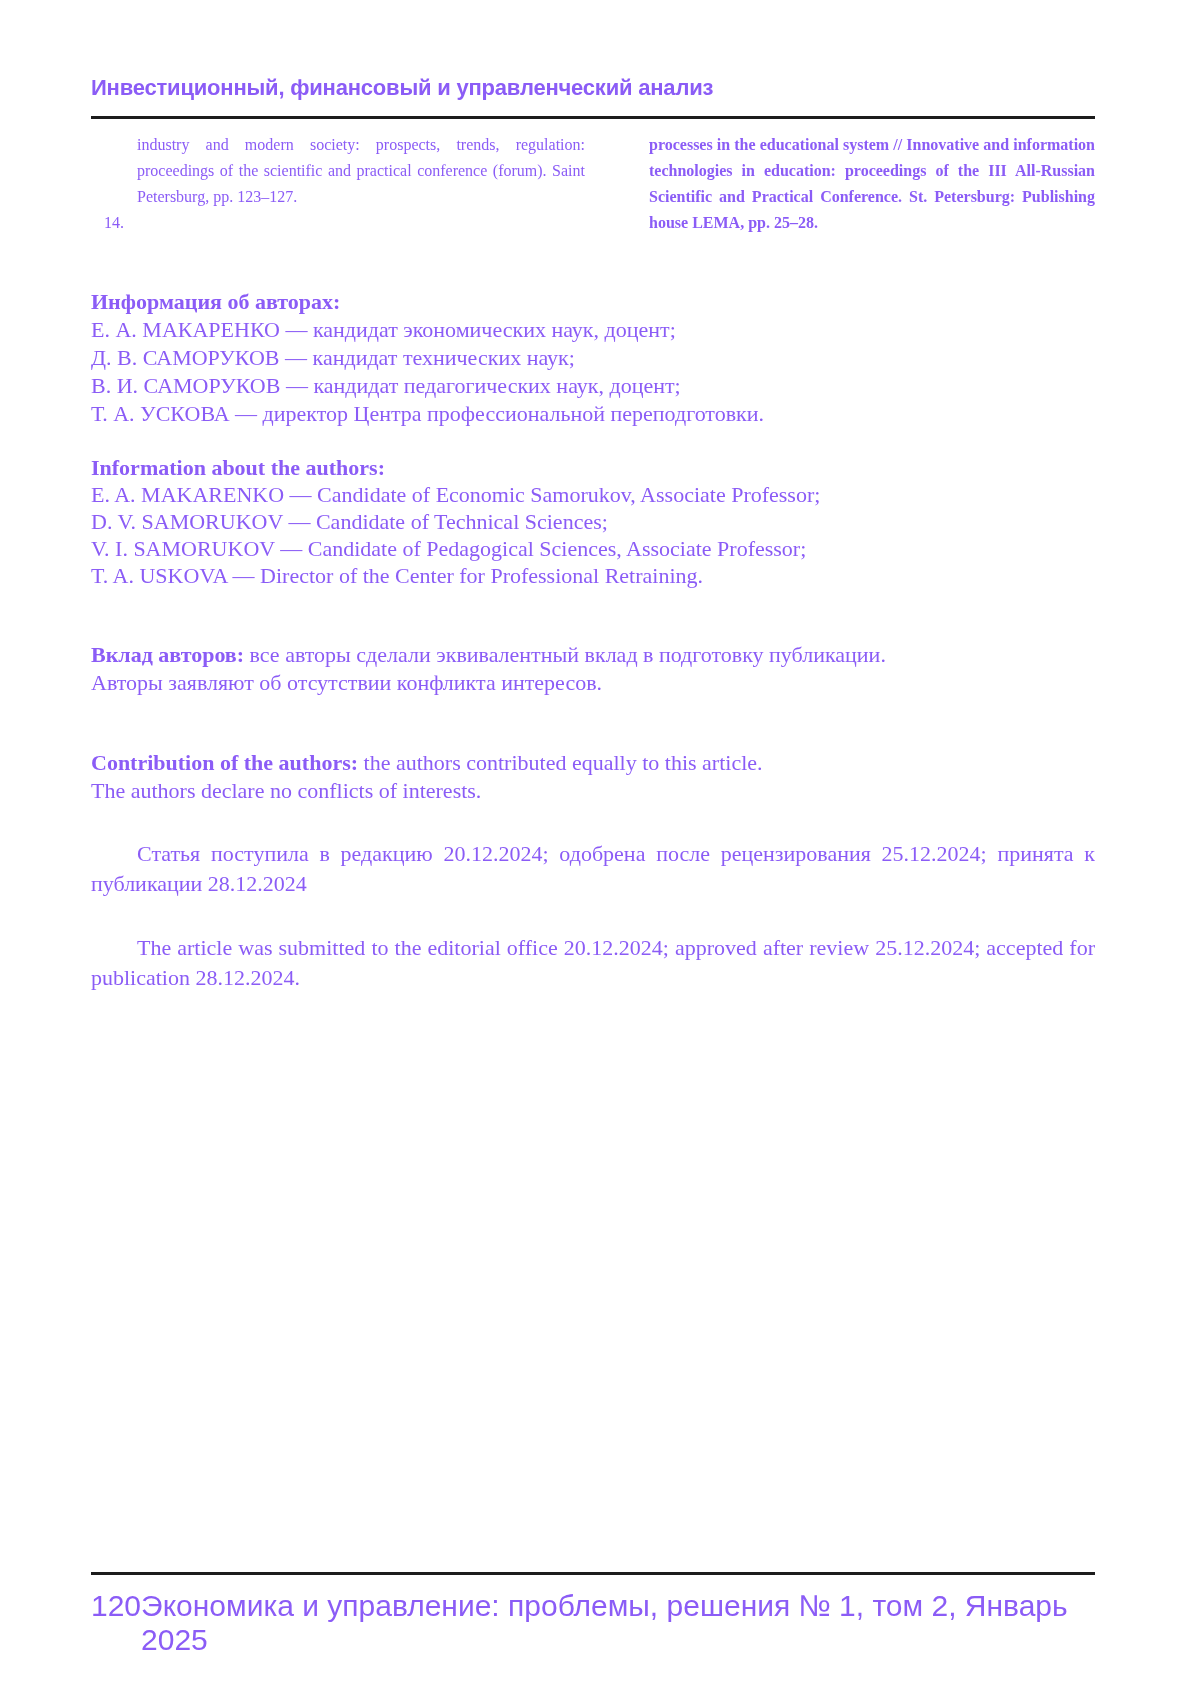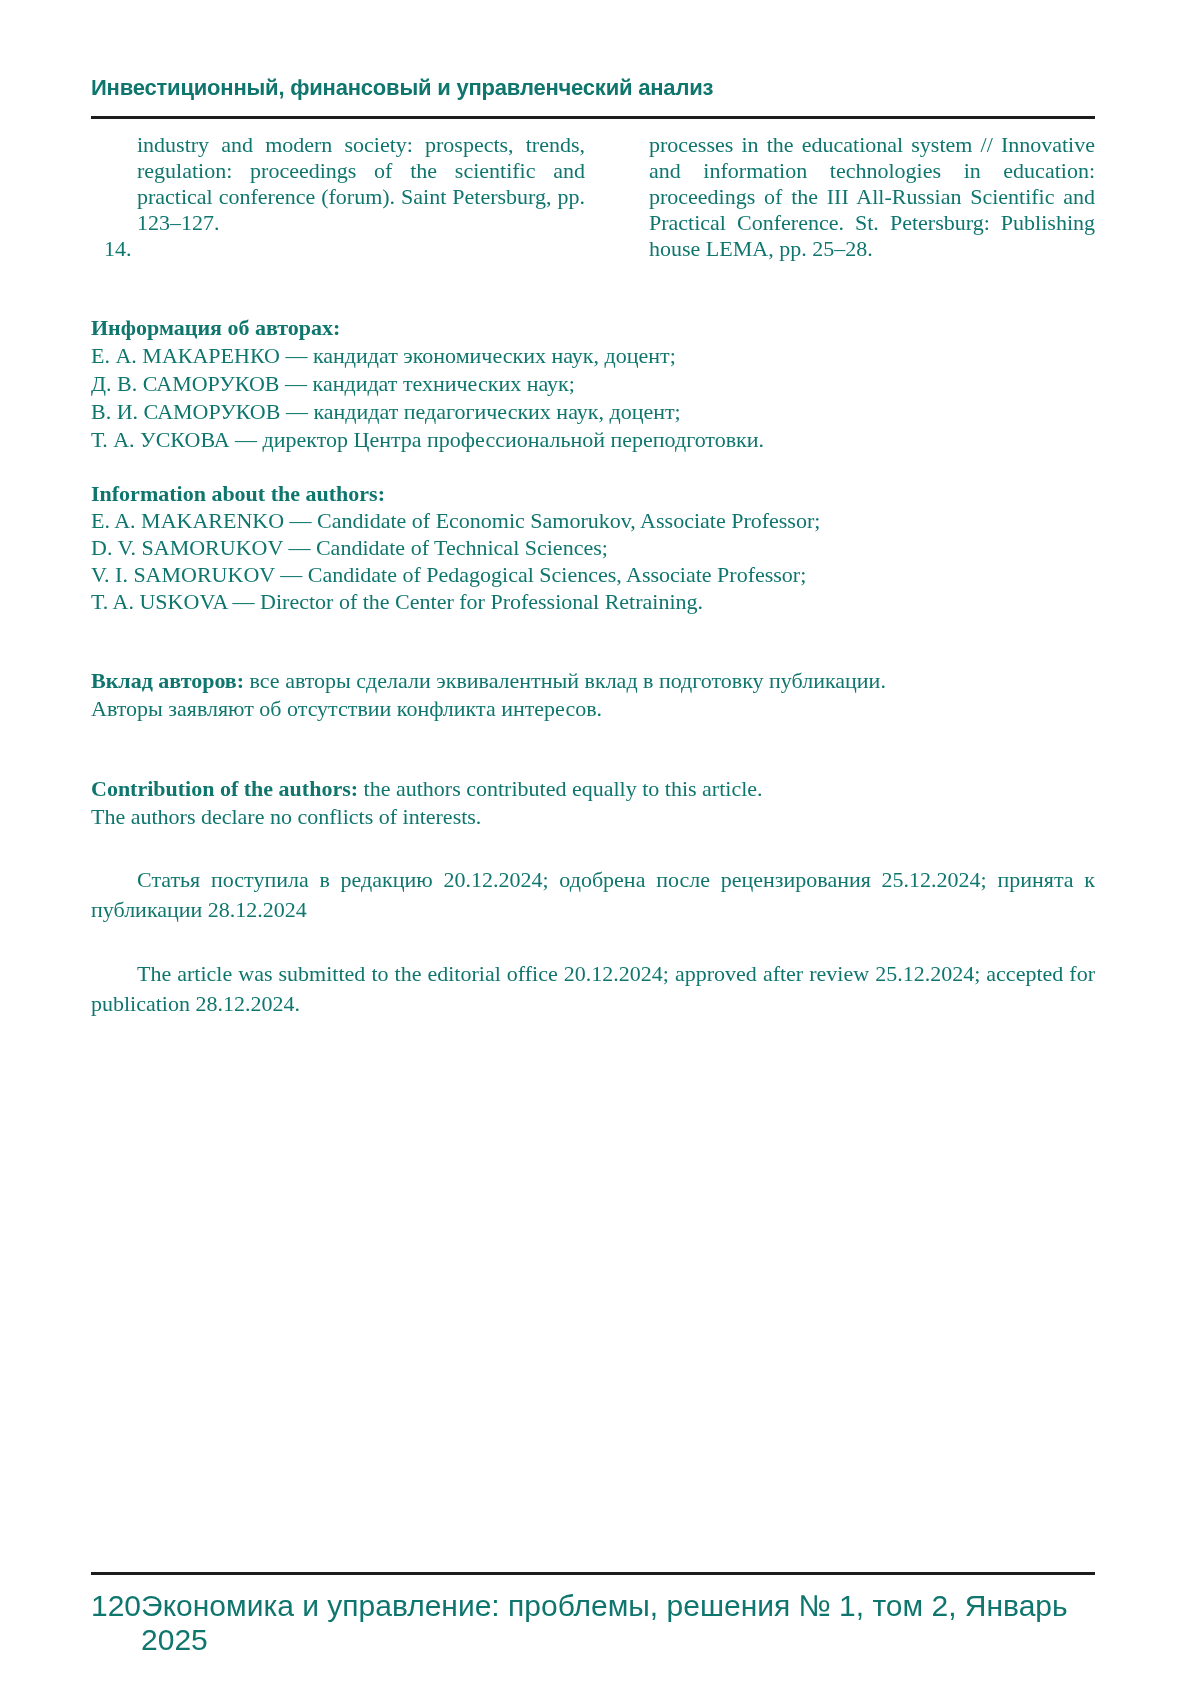--- a/index.html
+++ b/index.html
@@ -2,21 +2,21 @@
 <html><head>
 <meta charset="utf-8">
 <style>
   html, body { margin: 0; padding: 0; background: #e8e8e8; }
   .page {
     position: relative;
     width: 1200px;
     height: 1698px;
     margin: 0 auto;
     background: #ffffff;
-    color: #0f766e;
+    color: #8b5cf6;
     font-family: "Liberation Serif", serif;
     overflow: hidden;
   }
   .content {
     position: absolute;
     left: 91px;
     top: 76px;
     width: 1004px;
   }
   .running-head {
@@ -30,26 +30,26 @@
   .rule {
     border: 0;
     border-top: 3px solid #1c1c1c;
     margin: 0;
   }
   
   .refs {
     display: flex;
     gap: 18px;
     margin-top: 13px;
-    font-size: 22px;
+    font-size: 16px;
     line-height: 26px;
     text-align: justify;
   }
   .refs .col-left  { width: 494px; }
-  .refs .col-right { width: 492px; }
+  .refs .col-right { width: 492px; font-weight: bold; }
   .ref-cont { margin: 0; padding-left: 46px; }
   .ref-item { margin: 0; padding-left: 46px; position: relative; }
   .ref-num  { position: absolute; left: 13px; top: 0; }
   
   .block { margin-top: 52px; font-size: 22px; line-height: 28px; }
   .block p { margin: 0; }
   .block-en { margin-top: 26px; line-height: 27px; font-family: Liberation Serif, serif; }
   .h-indent { margin-left: 47px; }
   .b-indent { margin-left: 36px; }
   .bold { font-weight: bold; }

